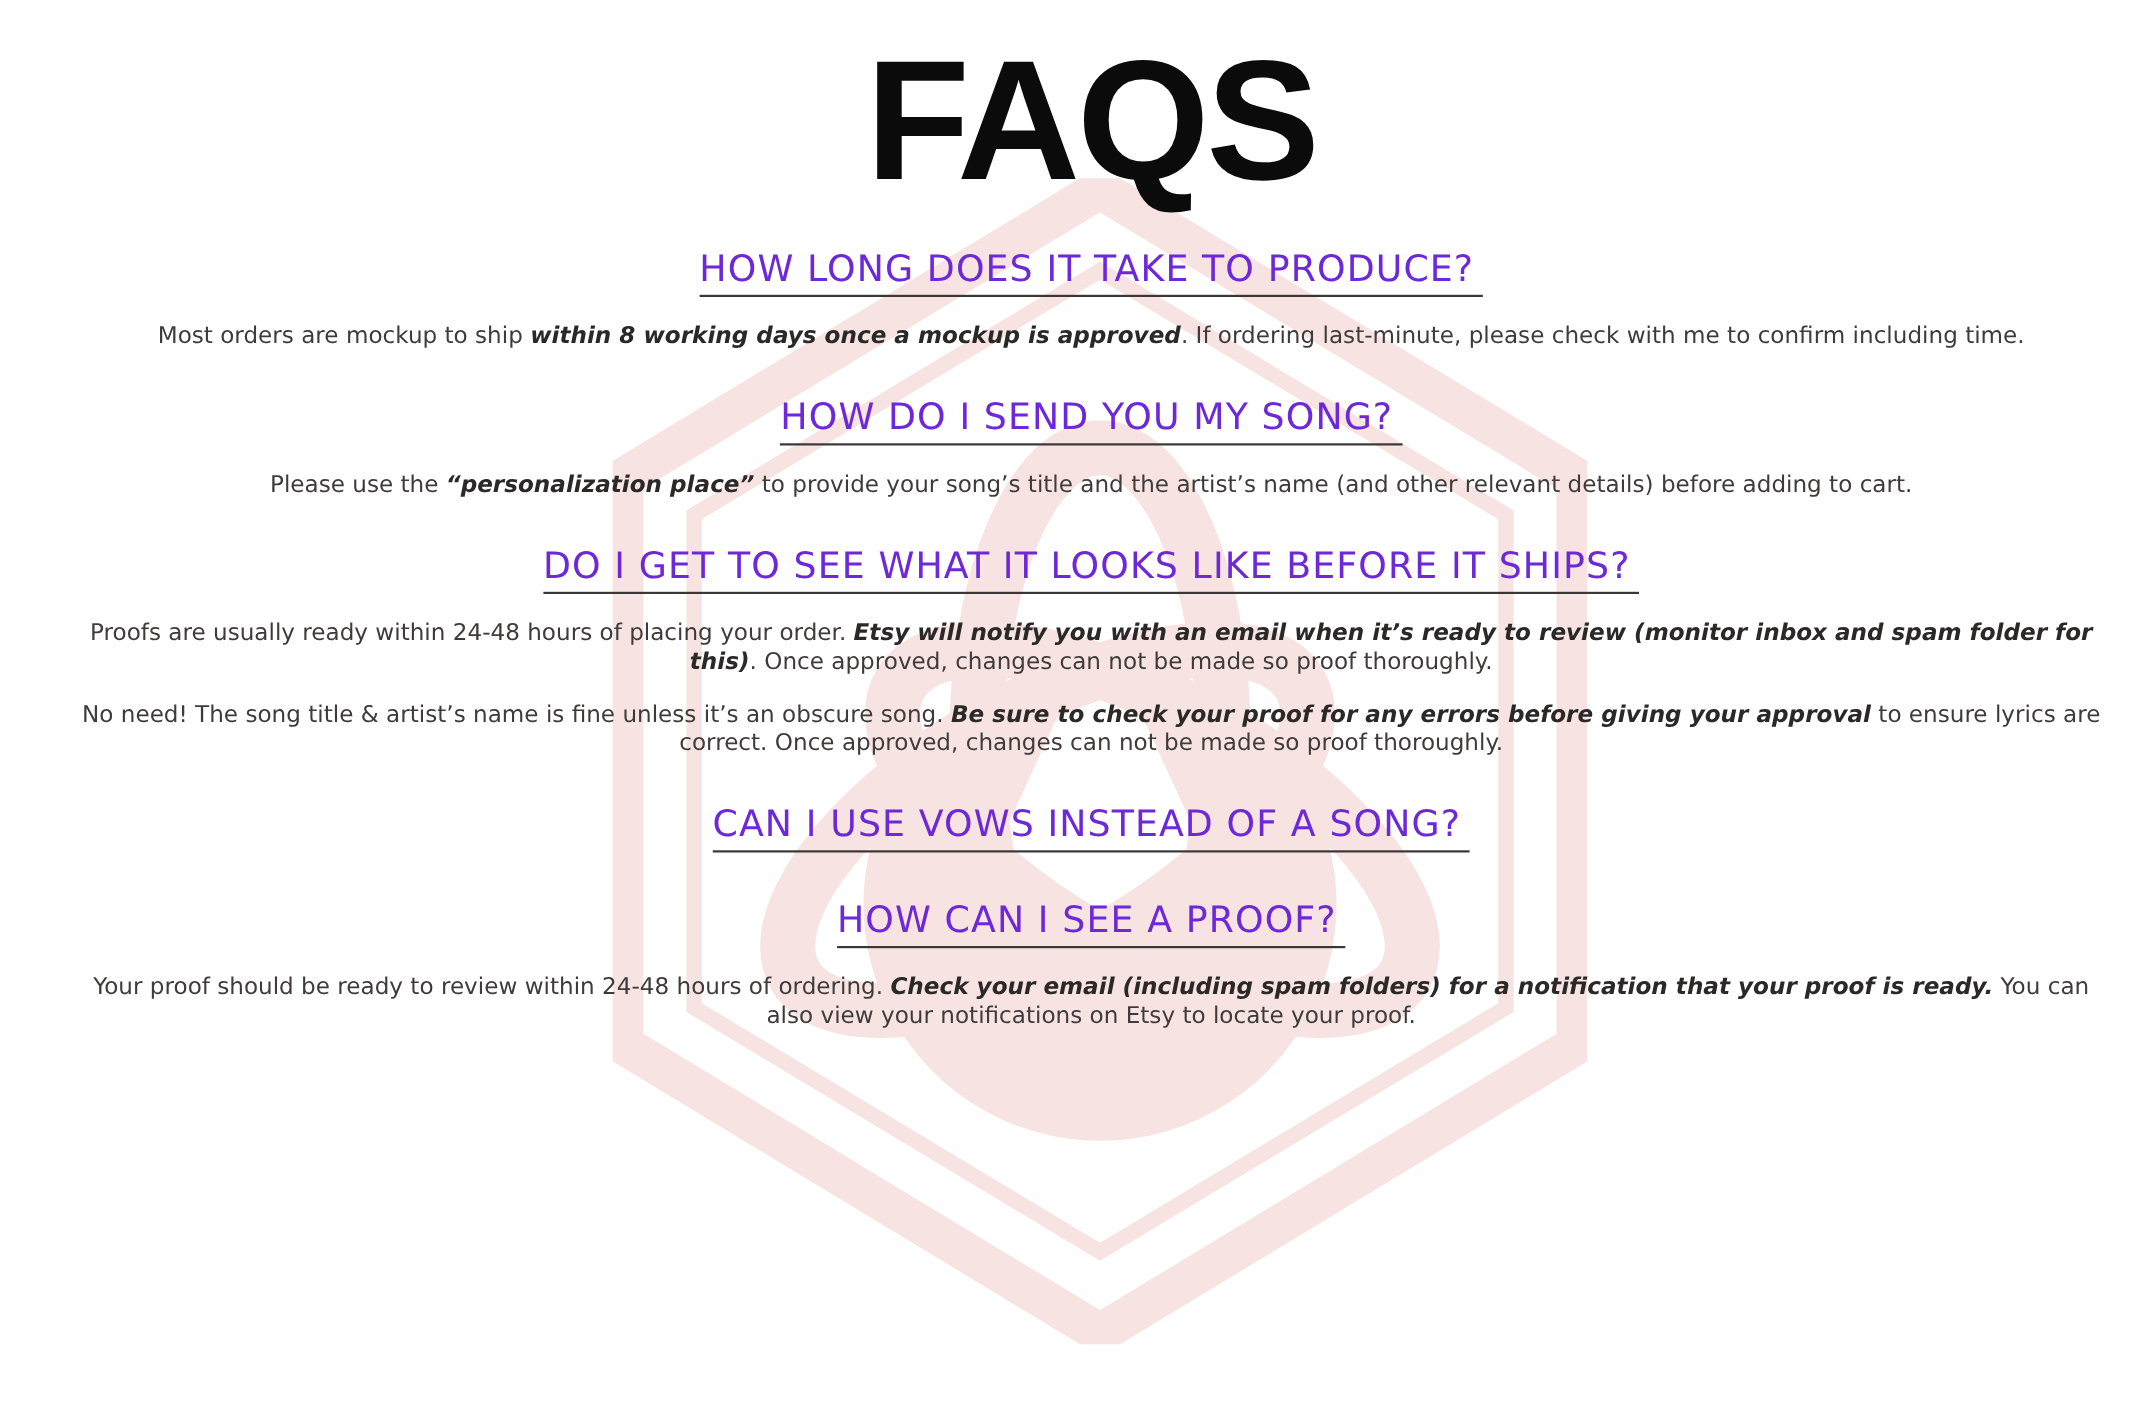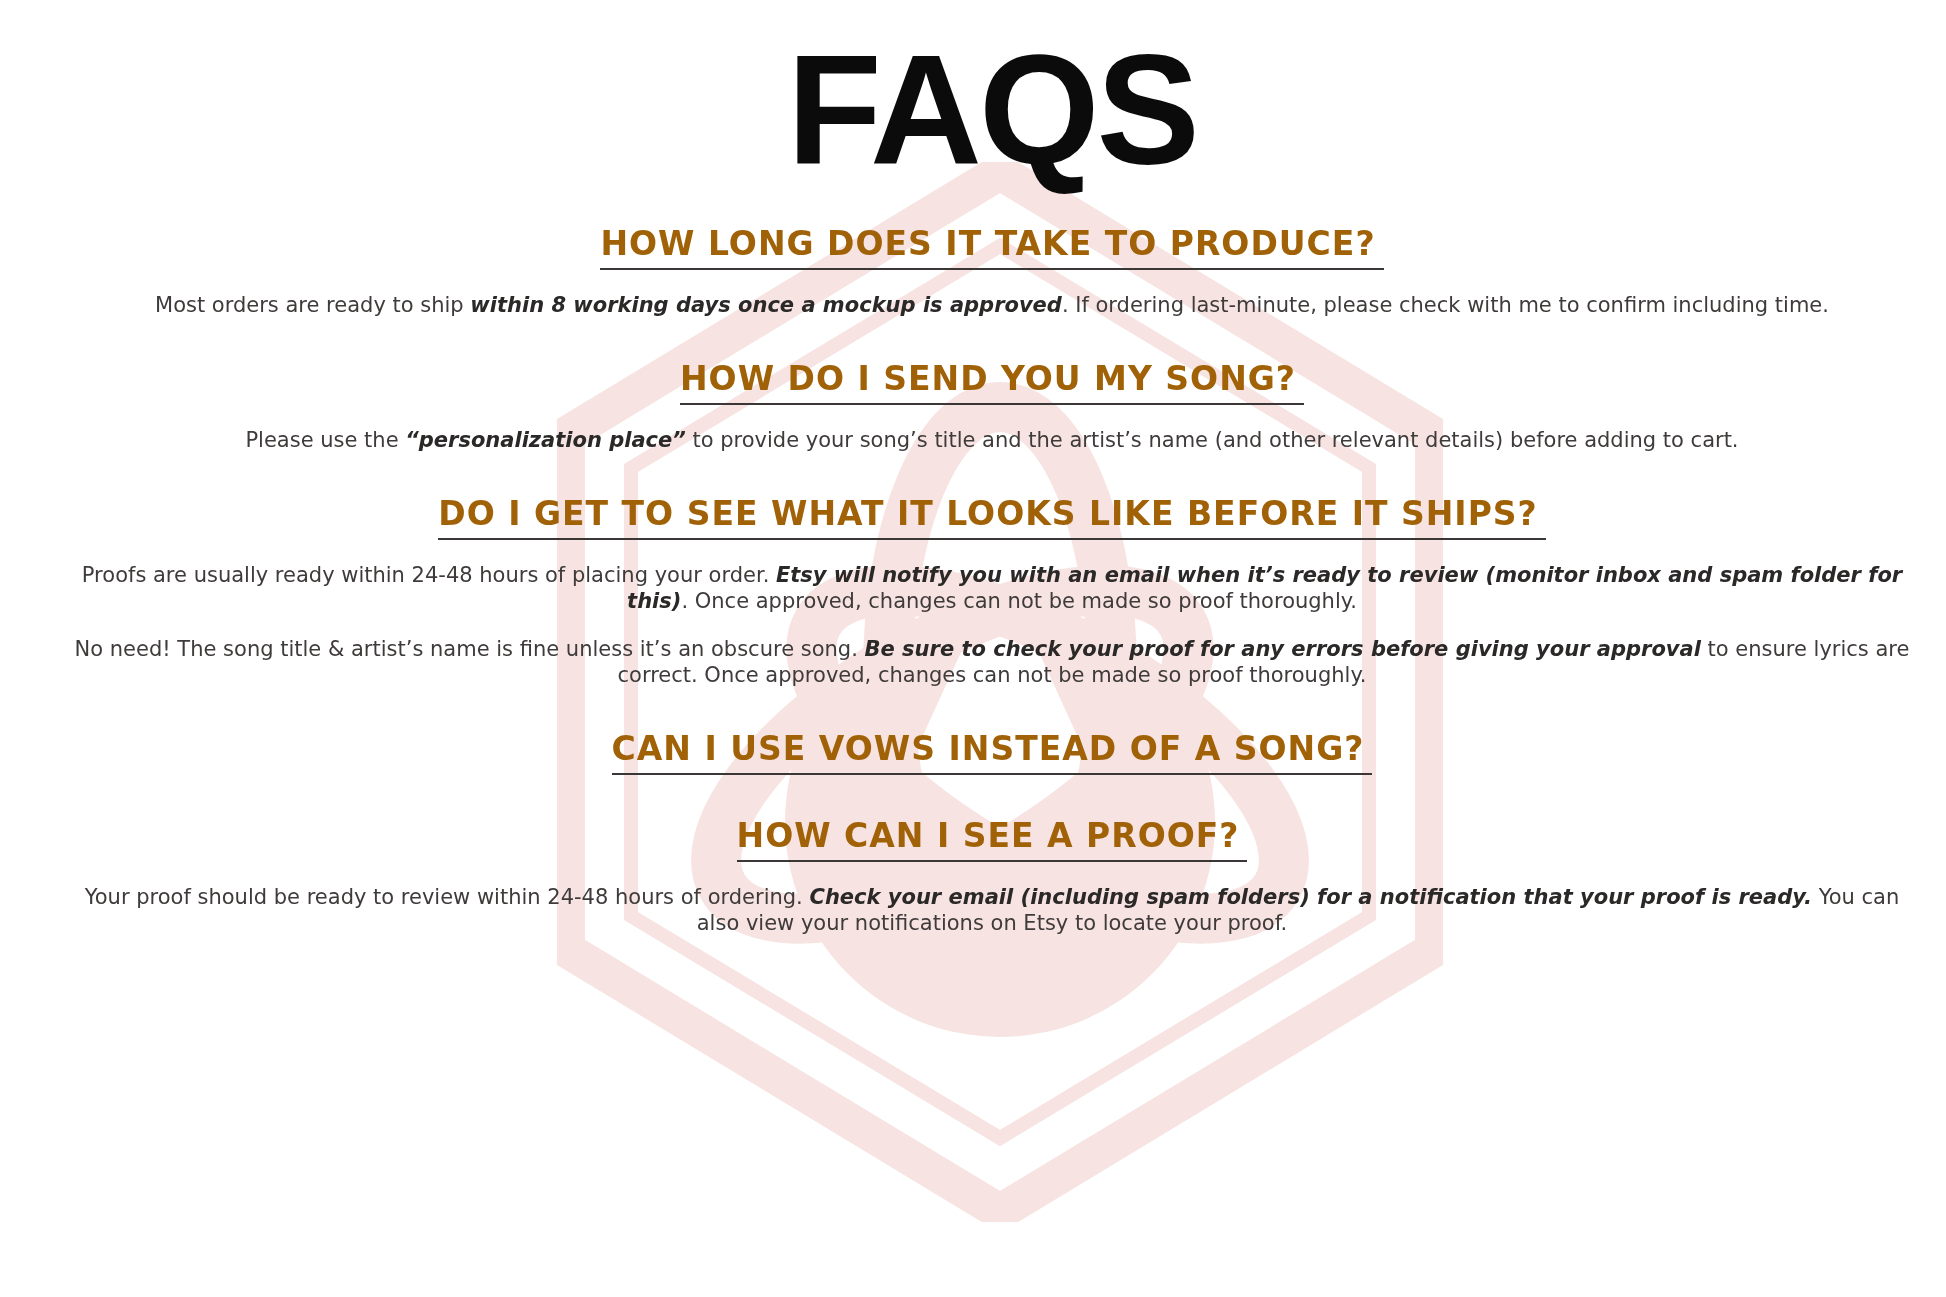--- a/index.html
+++ b/index.html
@@ -41,23 +41,23 @@
     line-height: 0.95;
     font-weight: 600;
     letter-spacing: -3px;
     color: #0b0b0b;
   }
   .faq-item h2 {
     display: inline-block;
     margin-top: 42px;
     font-size: 33px;
     line-height: 1.15;
-    font-weight: 700;
+    font-weight: 400;
     letter-spacing: 1px;
-    color: #a16207;
+    color: #6d28d9;
     border-bottom: 2px solid #3a3736;
     padding-bottom: 5px;
     padding-right: 8px;
     white-space: nowrap;
   }
   .faq-item p {
     margin-top: 22px;
     font-size: 21px;
     line-height: 26px;
     color: #3f3b3a;
@@ -87,21 +87,21 @@
         <ellipse rx="265" ry="112" transform="rotate(270) translate(55,0)"></ellipse>
       </g>
     </g>
   </svg>
 
   <main class="content">
     <h1 class="page-title">FAQS</h1>
     <section id="faq-list">
   <article class="faq-item">
     <h2>HOW LONG DOES IT TAKE TO PRODUCE?</h2>
-    <p><span>Most orders are ready to ship </span><span class="em">within 8 working days once a mockup is approved</span><span>. If ordering last-minute, please check with me to confirm including time.</span></p>
+    <p><span>Most orders are mockup to ship </span><span class="em">within 8 working days once a mockup is approved</span><span>. If ordering last-minute, please check with me to confirm including time.</span></p>
   </article>
 
 
   <article class="faq-item">
     <h2>HOW DO I SEND YOU MY SONG?</h2>
     <p><span>Please use the </span><span class="em">“personalization place”</span><span> to provide your song’s title and the artist’s name (and other relevant details) before adding to cart.</span></p>
   </article>
 
   <article class="faq-item">
     <h2>DO I GET TO SEE WHAT IT LOOKS LIKE BEFORE IT SHIPS?</h2>

